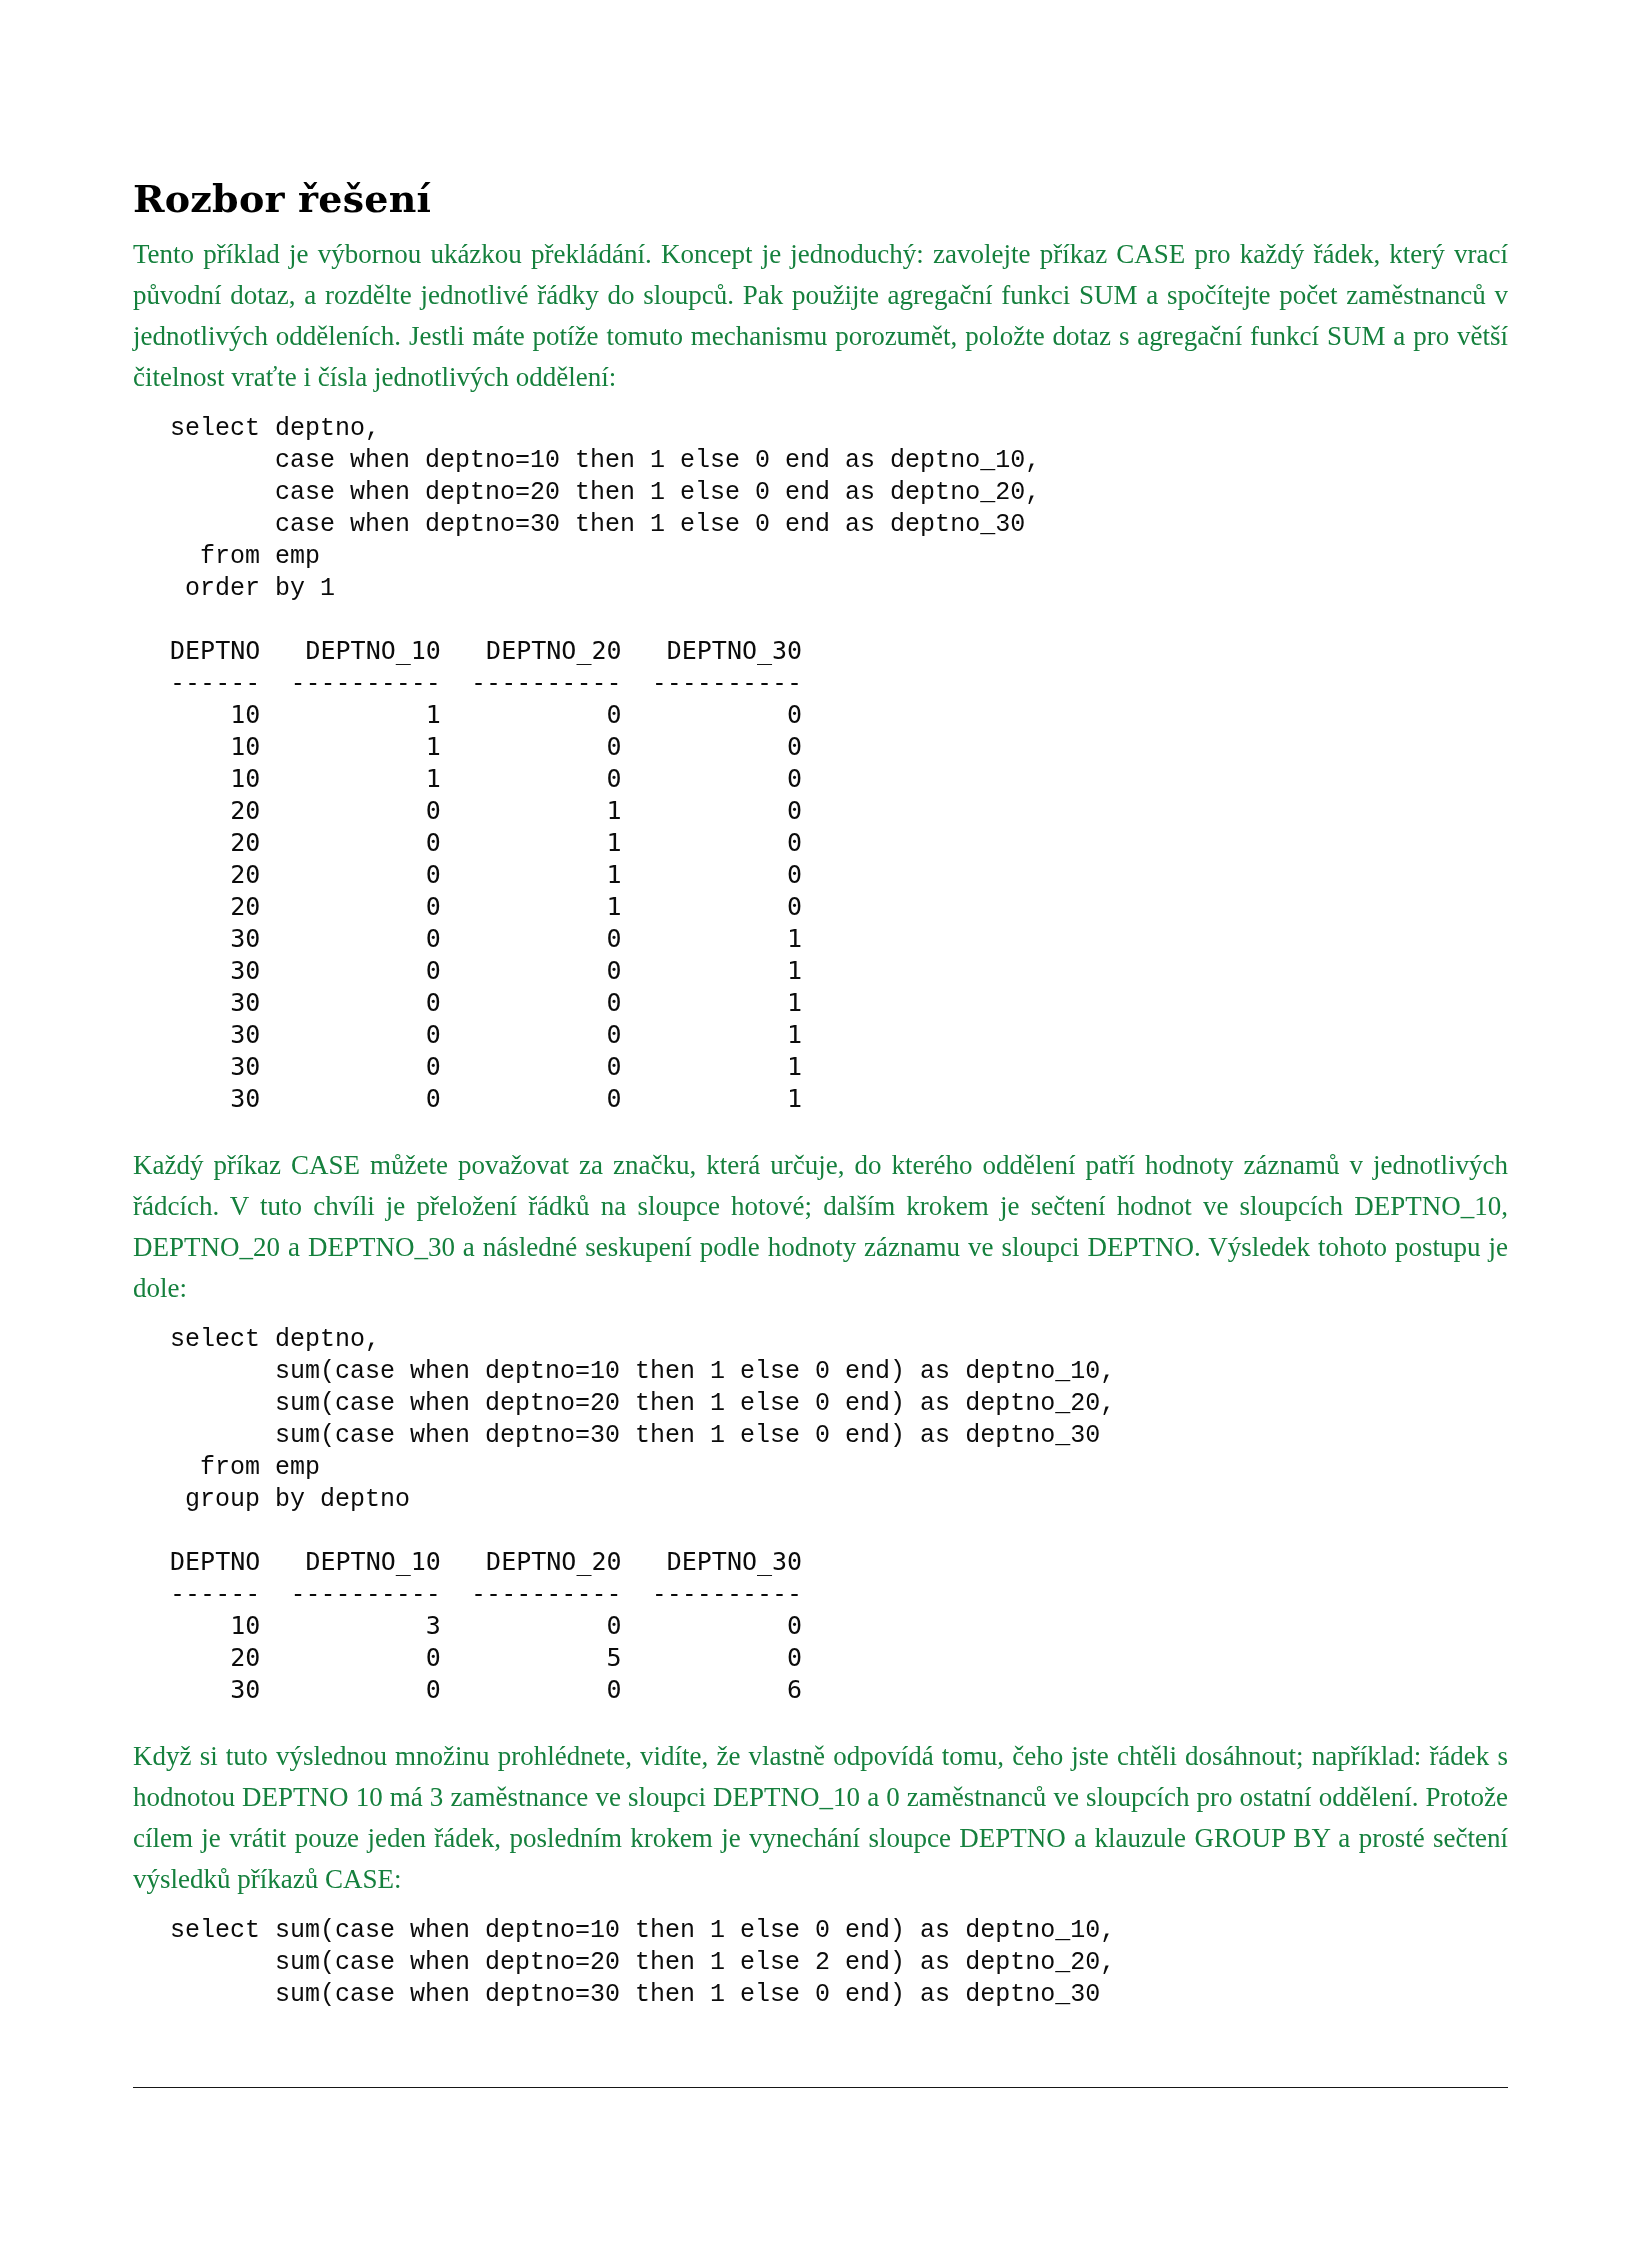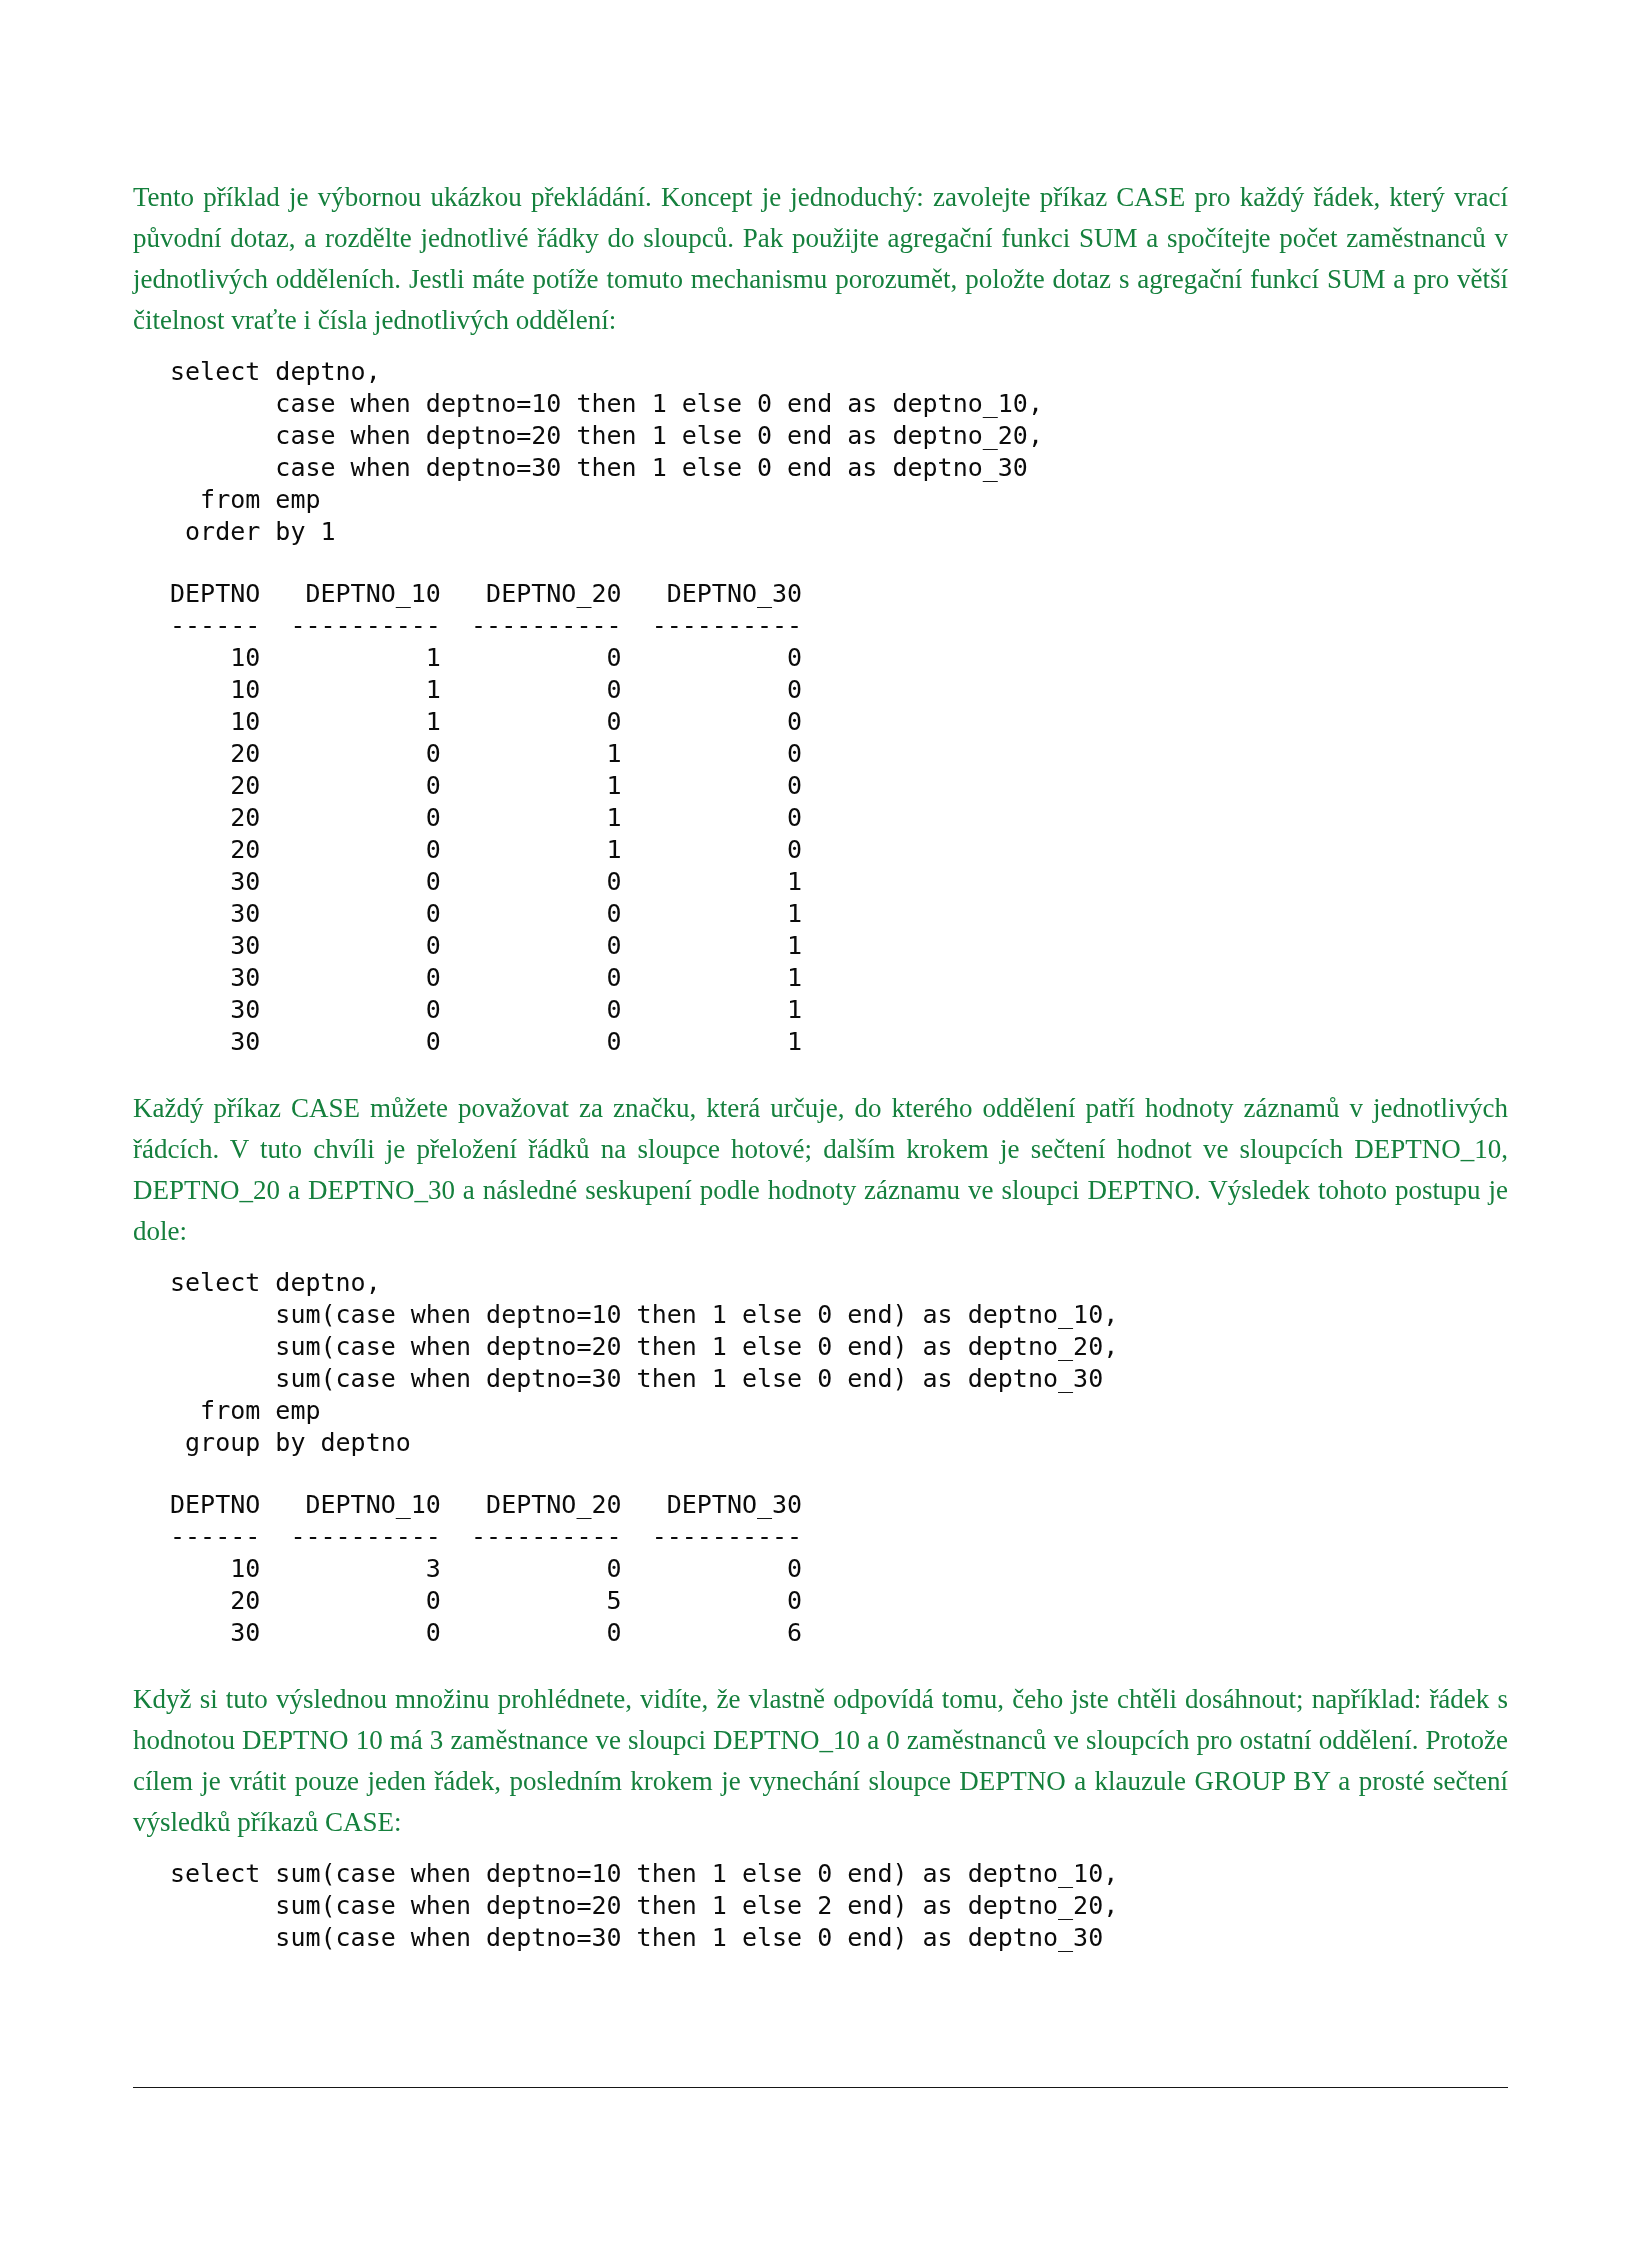--- a/index.html
+++ b/index.html
@@ -33,21 +33,21 @@
     color: #15803d;
   }
   pre.code {
     font-family: "DejaVu Sans Mono", "Liberation Mono", monospace;
     font-size: 25px;
     line-height: 32px;
     white-space: pre;
     color: #0b0b0b;
     margin-left: 37px;
   }
-  pre.query { margin-top: 15px; }
+  pre.query { margin-top: 15px; font-family: Liberation Mono, monospace; }
   pre.result { margin-top: 30px; margin-bottom: 30px; }
   .footer {
     position: absolute;
     top: 2087px;
     left: 133px;
     right: 138px;
   }
   .footer-rule {
     height: 0;
     border-top: 1.7px solid #161616;
@@ -67,20 +67,21 @@
     margin-left: 28px;
     margin-right: 25px;
   }
 </style>
 </head>
 <body>
 
 <div class="page">
   <div class="content">
 
+    <h1 class="heading">Rozbor řešení</h1>
 
     <p class="para">Tento příklad je výbornou ukázkou překládání. Koncept je jednoduchý: zavolejte příkaz CASE pro každý řádek, který vrací původní dotaz, a rozdělte jednotlivé řádky do sloupců. Pak použijte agregační funkci SUM a spočítejte počet zaměstnanců v jednotlivých odděleních. Jestli máte potíže tomuto mechanismu porozumět, položte dotaz s agregační funkcí SUM a pro větší čitelnost vraťte i čísla jednotlivých oddělení:</p>
 
     <pre class="code query">select deptno,
        case when deptno=10 then 1 else 0 end as deptno_10,
        case when deptno=20 then 1 else 0 end as deptno_20,
        case when deptno=30 then 1 else 0 end as deptno_30
   from emp
  order by 1</pre>
 

